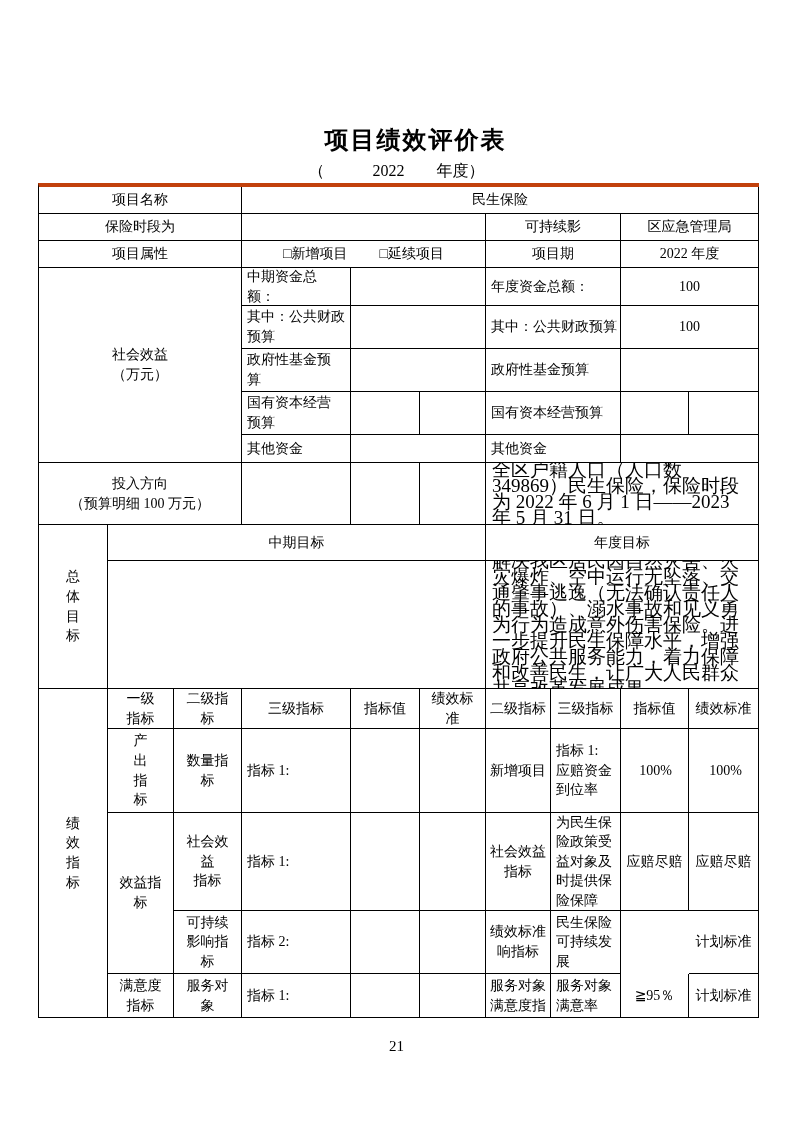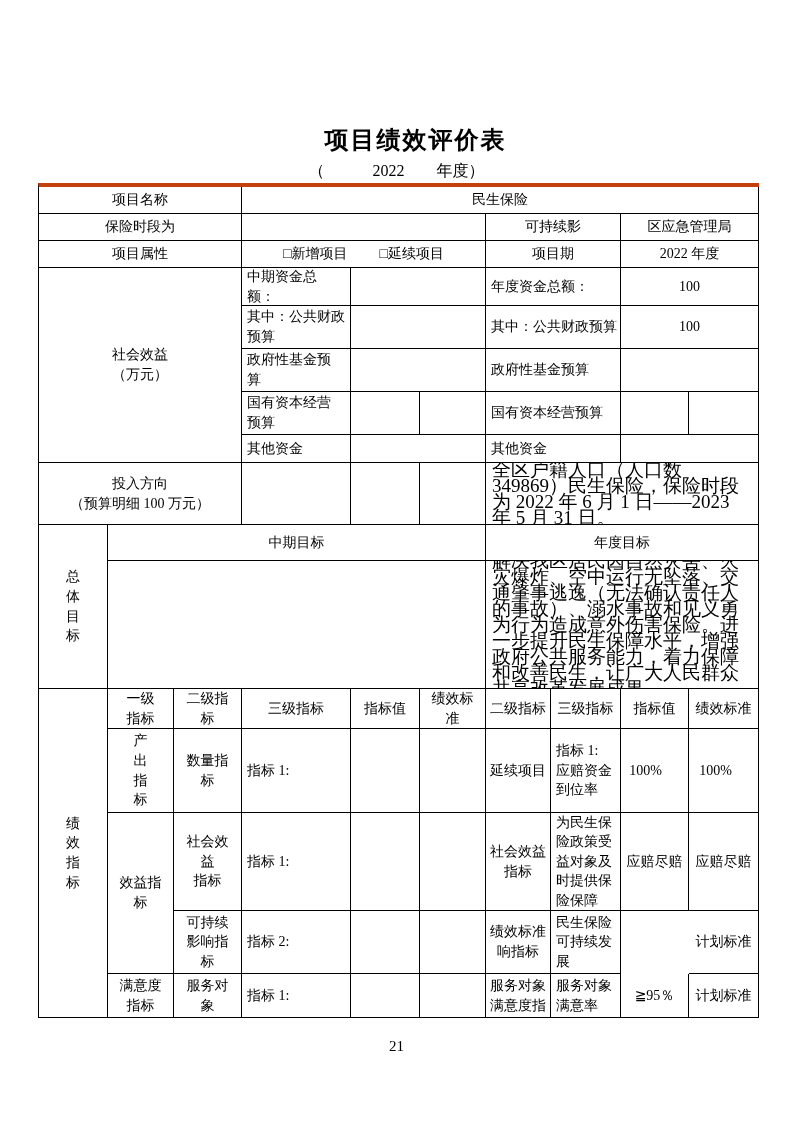--- a/index.html
+++ b/index.html
@@ -26,21 +26,21 @@
     font-size:14px;
   }
   .c {
     box-sizing:border-box;
     border-right:1px solid #000; border-bottom:1px solid #000;
     display:flex; align-items:center; justify-content:center;
     text-align:center; white-space:pre-line; line-height:1.4;
     padding:1px 2px; overflow:hidden;
   }
   .lft { justify-content:flex-start; text-align:left; padding-left:5px; padding-right:3px; }
-  .rgt { justify-content:flex-end; text-align:right; padding-right:26px; }
+  .rgt { justify-content:flex-end; text-align:right; padding-right:16px; }
   .para { font-size:19px; line-height:16px; padding:2px 6px; align-items:center; }
   .chk { display:flex; gap:32px; }
   .pgnum {
     position:absolute; top:1038px; left:0; width:100%;
     text-align:center; font-size:15px;
   }
 </style>
 </head>
 <body>
 
@@ -136,21 +136,21 @@
 
     <div class="c" style="grid-area:13/2/14/3">产
 出
 指
 标</div>
     <div class="c" style="grid-area:13/3/14/4">数量指
 标</div>
     <div class="c lft" style="grid-area:13/4/14/5">指标 1:</div>
     <div class="c" style="grid-area:13/5/14/6"></div>
     <div class="c" style="grid-area:13/6/14/7"></div>
-    <div class="c" style="grid-area:13/7/14/8">延续项目</div>
+    <div class="c" style="grid-area:13/7/14/8">新增项目</div>
     <div class="c lft" style="grid-area:13/8/14/9">指标 1:
 应赔资金
 到位率</div>
     <div class="c rgt" style="grid-area:13/9/14/10">100%</div>
     <div class="c rgt" style="grid-area:13/10/14/11">100%</div>
 
     <div class="c" style="grid-area:14/2/16/3">效益指
 标</div>
     <div class="c" style="grid-area:14/3/15/4">社会效
 益

